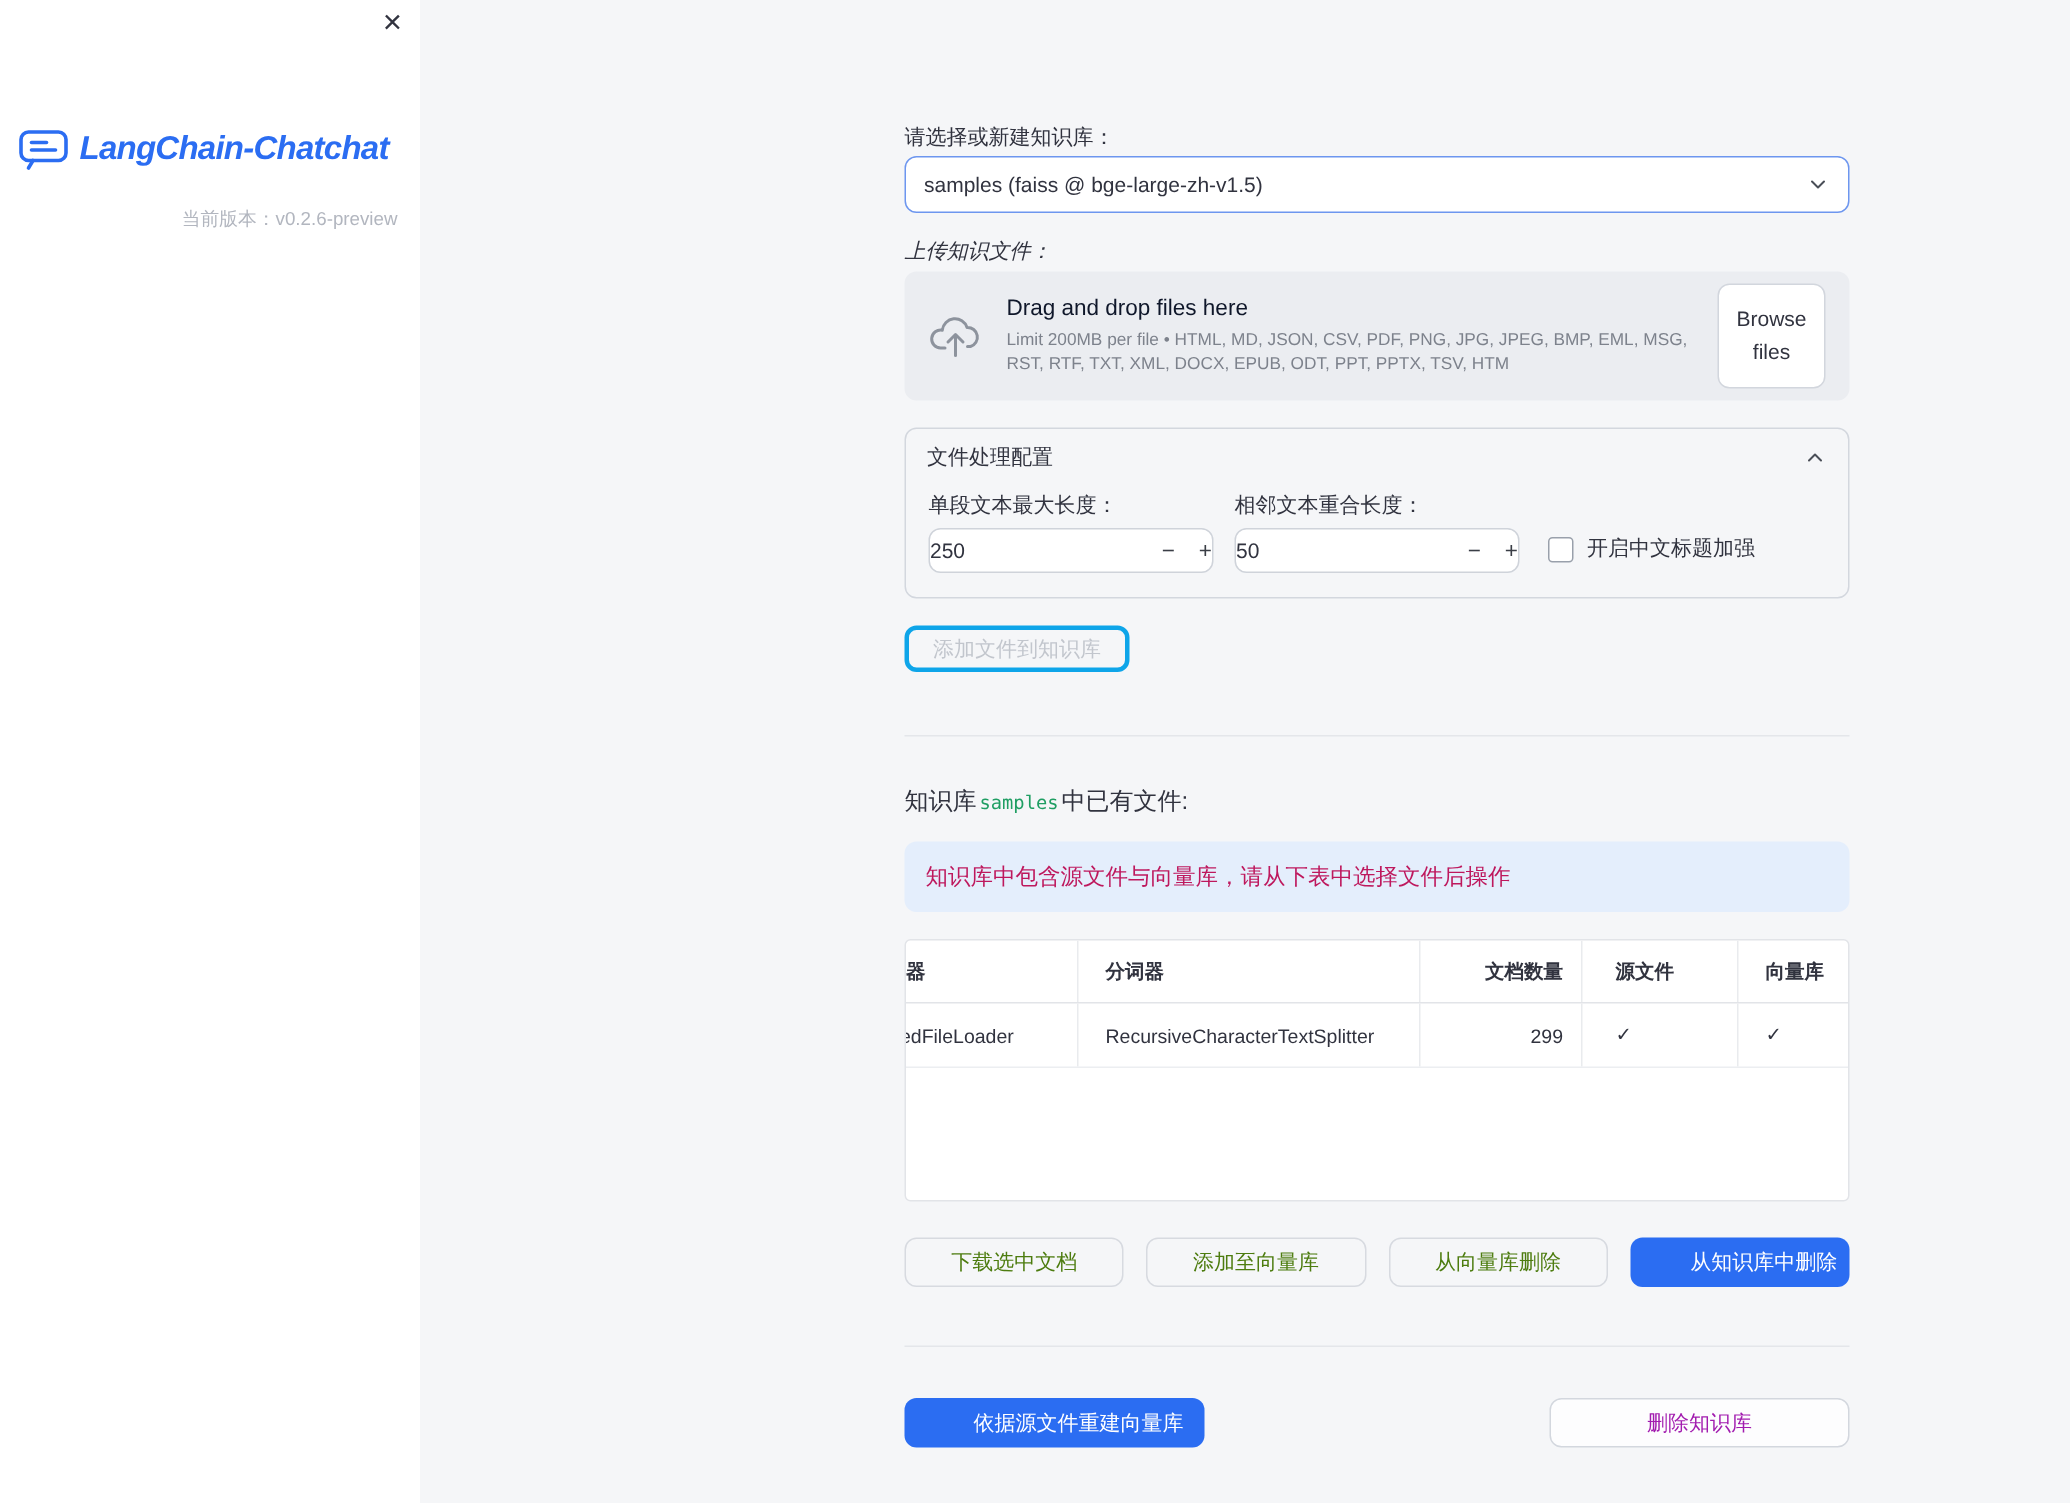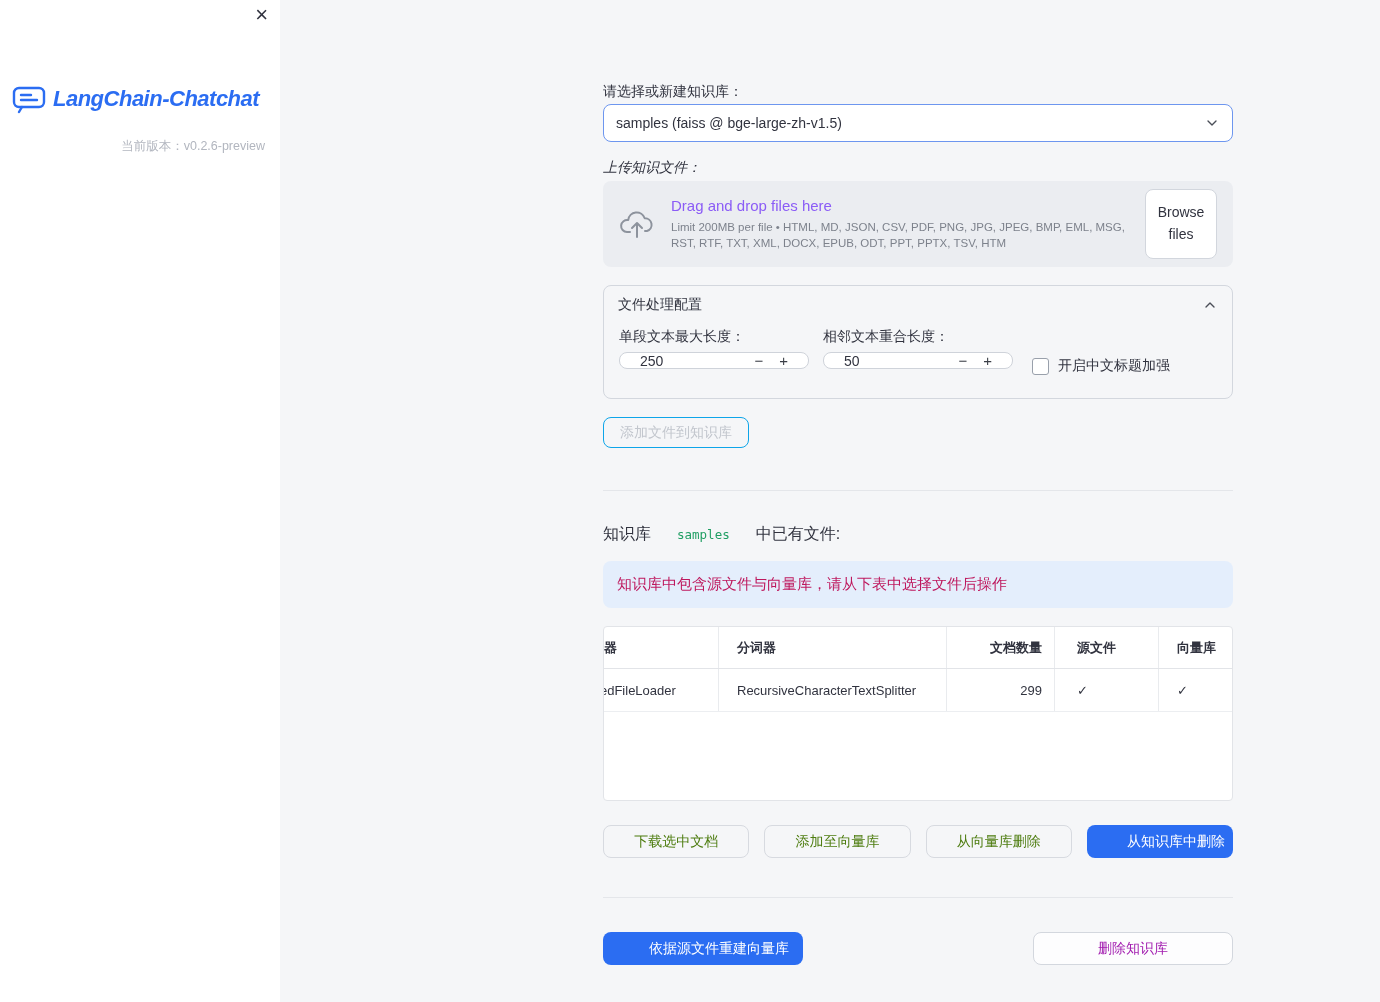--- a/index.html
+++ b/index.html
@@ -31,48 +31,48 @@
   .kb-select{
     top:104px;height:38px;background:#fff;border:1px solid #6d96ef;border-radius:8px;
     display:flex;align-items:center;justify-content:space-between;padding:0 12px;cursor:pointer;
   }
   .upload-label{top:159px;}
   .dropzone{
     top:181px;height:86px;background:#ebedf1;border-radius:8px;
     display:flex;align-items:center;gap:16px;padding:0 16px;
   }
   .drop-texts{display:flex;flex-direction:column;gap:5px;width:472px;}
-  .drop-title{font-size:15px;color:#8b5cf6;}
+  .drop-title{font-size:15px;color:#0f172a;}
   .drop-sub{font-size:11.5px;color:#7d828c;line-height:1.4;}
   .browse-btn{
     margin-left:auto;width:72px;min-height:52px;background:#fff;border:1px solid #d2d6dd;border-radius:8px;
     display:flex;align-items:center;justify-content:center;text-align:center;font-size:14px;color:#31333f;
     padding:12px;box-sizing:border-box;cursor:pointer;line-height:1.55;
   }
   .expander{top:285px;height:114px;border:1px solid #d3d7de;border-radius:8px;position:absolute;}
   .exp-header{display:flex;align-items:center;justify-content:space-between;padding:10px 14px 0 14px;font-size:14px;cursor:pointer;}
   .exp-label1{position:absolute;left:15px;top:42px;font-size:14px;}
   .exp-label2{position:absolute;left:219px;top:42px;font-size:14px;}
   .num-input{
-    position:absolute;top:66px;width:190px;height:17px;background:#fff;border:1px solid #cfd3da;border-radius:8px;
-    display:flex;align-items:center;padding:0 20px;box-sizing:border-box;font-size:14px;
+    position:absolute;top:66px;width:190px;height:30px;background:#fff;border:1px solid #cfd3da;border-radius:8px;
+    display:flex;align-items:center;padding:0 0;box-sizing:border-box;font-size:14px;
   }
   .num-input .stepper{margin-left:auto;display:flex;gap:16px;}
   .step-btn{color:#3a3e46;font-size:15px;cursor:pointer;line-height:1;}
   .chk-row{position:absolute;left:428px;top:71px;display:flex;align-items:center;gap:9px;cursor:pointer;}
   .chk-box{width:15px;height:15px;border:1.5px solid #99a0ab;border-radius:3px;background:#fff;}
   .add-btn{
     top:417px;width:auto;display:inline-flex;position:absolute;
-    height:31px;align-items:center;padding:0 16px;border:1px solid #0ea5e9;border-radius:8px;
+    height:31px;align-items:center;padding:0 16px;border:3px solid #0ea5e9;border-radius:8px;
     color:#c2c6cd;font-size:14px;background:transparent;
   }
   .divider{height:1px;background:#e4e6ea;}
   .divider1{top:490px;}
   .divider2{top:897px;}
-  .files-heading{top:524px;display:flex;align-items:center;gap:24px;font-size:16px;}
+  .files-heading{top:524px;display:flex;align-items:center;gap:0;font-size:16px;}
   .code{font-family:"DejaVu Sans Mono","Liberation Mono",monospace;font-size:12.5px;color:#1f9e63;padding:1px 2px;}
   .info-box{
     top:561px;height:47px;background:#e4eefc;border-radius:8px;
     display:flex;align-items:center;padding:0 14px;color:#be185d;font-size:15px;
   }
   
   .ftable{top:626px;height:175px;background:#fff;border:1px solid #e2e4e8;border-radius:4px;overflow:hidden;}
   .thead{display:flex;height:41px;border-bottom:1px solid #e2e4e8;font-weight:bold;font-size:13px;}
   .trow{display:flex;height:42px;border-bottom:1px solid #eceef1;font-size:13px;cursor:pointer;}
   .tc{display:flex;align-items:center;box-sizing:border-box;border-right:1px solid #e9ebee;overflow:hidden;white-space:nowrap;}

